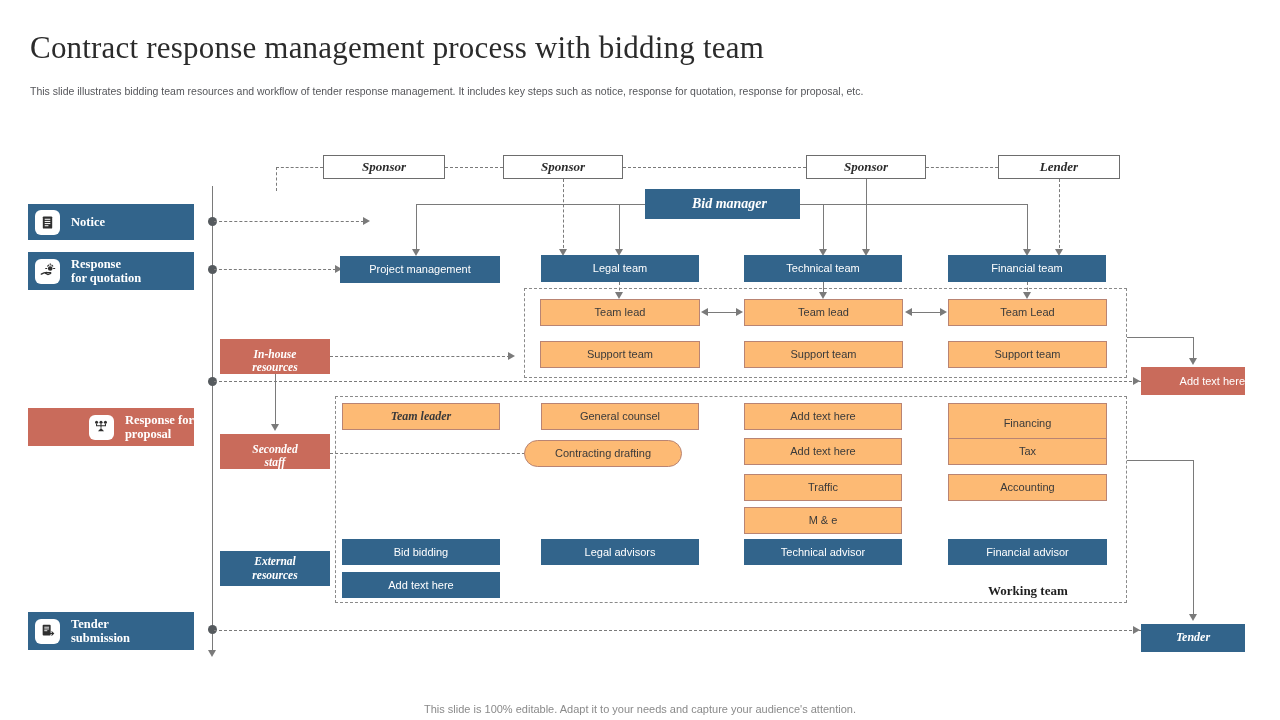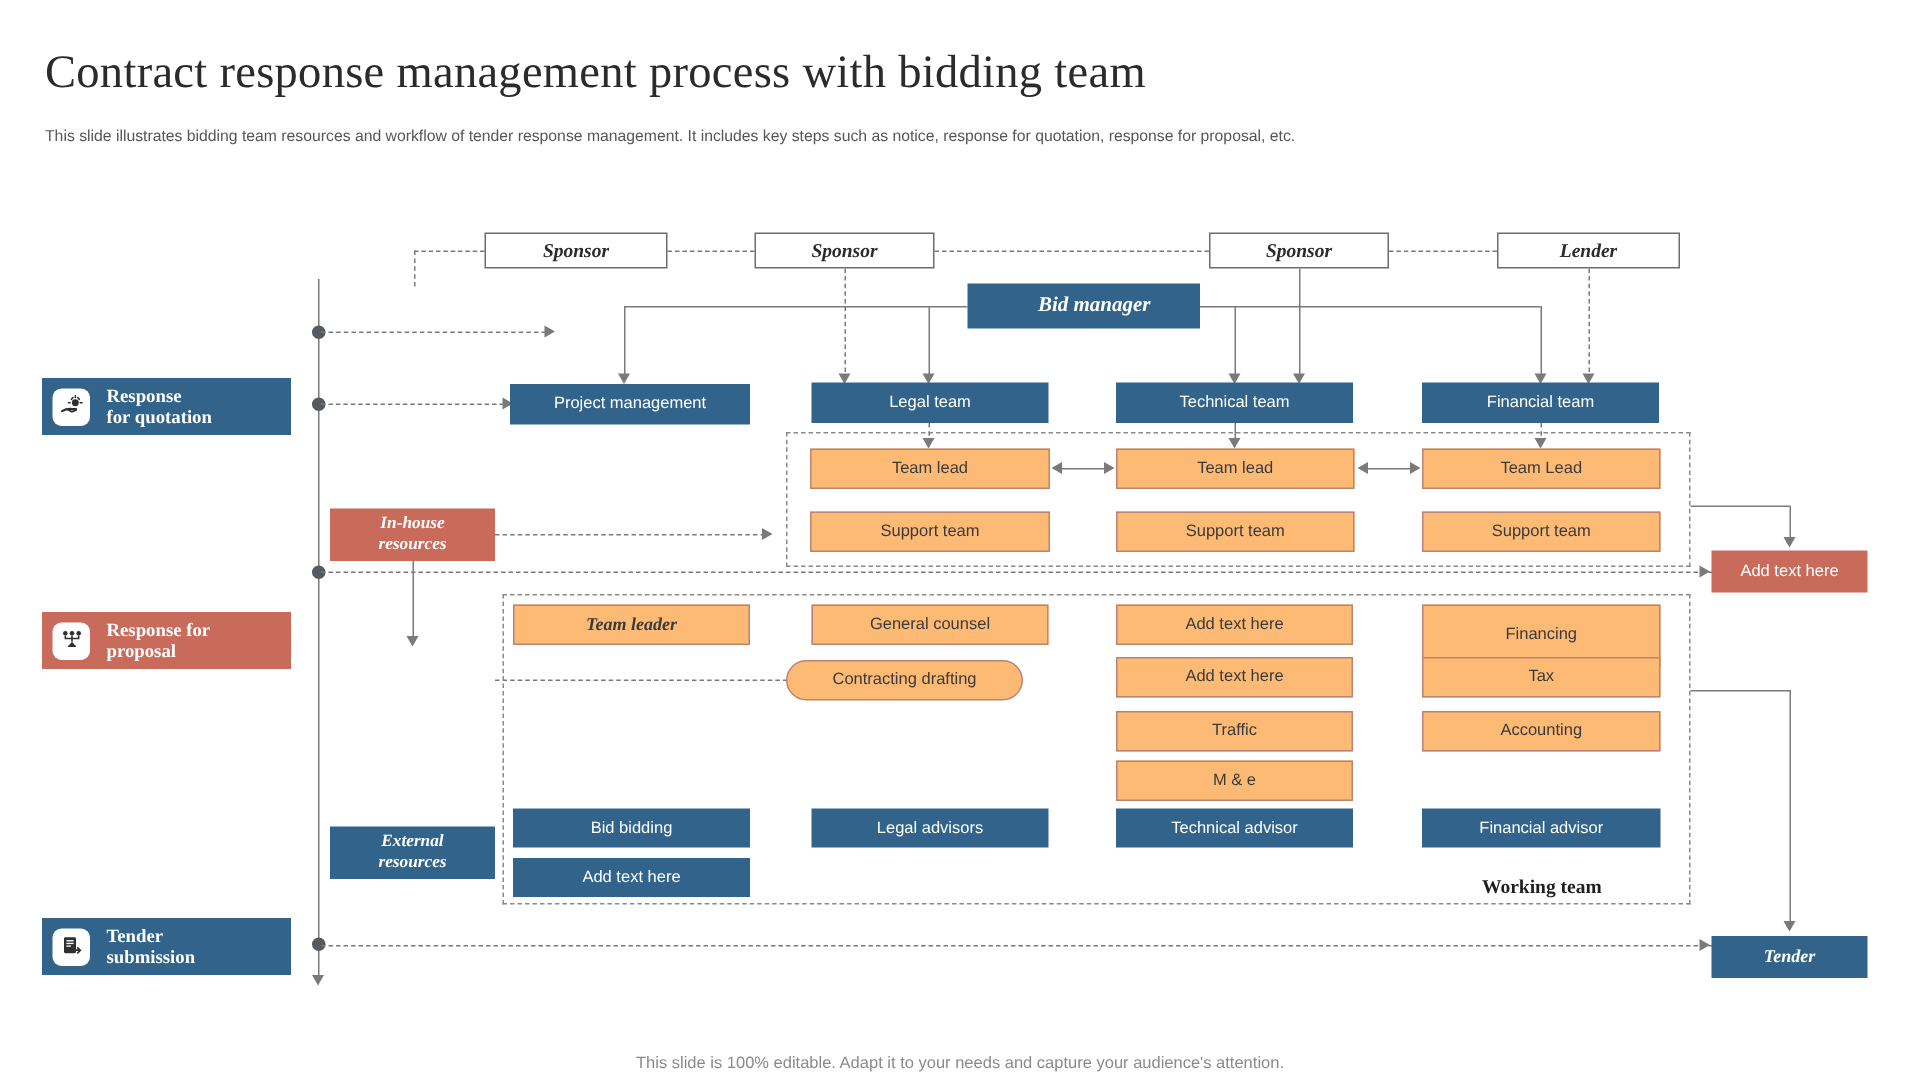--- a/index.html
+++ b/index.html
@@ -28,21 +28,21 @@
     text-align: center; font-size: 11px; color: #8a8a8a;
   }
 
   
   .box {
     position: absolute; display: flex; align-items: center;
     justify-content: center; text-align: center;
     font-size: 11px; line-height: 1.15;
   }
   .box-blue   { background: #32648B; color: #ffffff; }
-  .box-salmon { background: #C96B5B; color: #ffffff; }
+  .box-salmon { background: #C96B5B; color: #ffffff; justify-content: flex-end; }
   .box-outline{ background: #fdba74; color: #3a3a3a; border: 1px solid #B98473; }
   .box-plain  { background: #ffffff; color: #2b2b2b; border: 1px solid #6d6d6d; }
   .bold-serif { font-family: "Liberation Serif", serif; font-weight: bold; font-size: 13px; font-style: italic; }
   .pill { border-radius: 16px; }
 
   
   .chip {
     position: absolute; left: 28px; width: 166px; height: 36px;
     display: flex; align-items: center;
     font-family: "Liberation Serif", serif;
@@ -95,20 +95,32 @@
   <div class="footer-note">This slide is 100% editable. Adapt it to your needs and capture your audience's attention.</div>
 
   <div class="ln vln" style="left:212px; top:186px; height:466px;"></div>
   <div class="arrow-d" style="left:208px; top:650px;"></div>
 
   <div class="node" style="left:208px; top:217px;"></div>
   <div class="node" style="left:208px; top:265px;"></div>
   <div class="node" style="left:208px; top:377px;"></div>
   <div class="node" style="left:208px; top:625px;"></div>
 
+  <div class="chip box-blue" style="top:204px;">
+    <span class="ico">
+      <svg width="15" height="15" viewBox="0 0 16 16" aria-hidden="true">
+        <rect x="3" y="1.5" width="10" height="13" rx="1" fill="#2f2f2f"></rect>
+        <rect x="5" y="4" width="6" height="1.1" fill="#ffffff"></rect>
+        <rect x="5" y="6.3" width="6" height="1.1" fill="#ffffff"></rect>
+        <rect x="5" y="8.6" width="6" height="1.1" fill="#ffffff"></rect>
+        <rect x="5" y="10.9" width="4" height="1.1" fill="#ffffff"></rect>
+      </svg>
+    </span>
+    <span class="lbl">Notice</span>
+  </div>
 
   <div class="chip box-blue" style="top:252px; height:38px;">
     <span class="ico">
       <svg width="16" height="16" viewBox="0 0 18 18" aria-hidden="true">
         <path d="M1.5 12.5 C4 11 6 10.6 8.5 10.8 L12 11" stroke="#2f2f2f" stroke-width="1.6" fill="none" stroke-linecap="round"></path>
         <circle cx="11.5" cy="6.2" r="2.6" fill="#2f2f2f"></circle>
         <path d="M8.6 3.6 l1.1 -1.3 M14.4 3.6 l-1.1 -1.3 M11.5 2.2 v-1.3 M15.2 6.2 h1.4 M6.4 6.2 h1.2" stroke="#2f2f2f" stroke-width="1.2" stroke-linecap="round"></path>
         <path d="M6 11.4 l3 1.6 3 -1.2" stroke="#2f2f2f" stroke-width="1.4" fill="none" stroke-linecap="round"></path>
       </svg>
     </span>
@@ -245,20 +257,24 @@
     <span>Support team</span>
   </div>
   <div class="box box-outline" style="left:948px; top:341px; width:159px; height:27px;">
     <span>Support team</span>
   </div>
 
   <div class="box box-salmon" style="left:220px; top:339px; width:110px; height:35px; flex-direction:column;">
     <span class="bold-serif" style="font-size:11.5px; white-space:pre-line;">In-house
 resources</span>
   </div>
+  <div class="box box-salmon" style="left:220px; top:434px; width:110px; height:35px; flex-direction:column;">
+    <span class="bold-serif" style="font-size:11.5px; white-space:pre-line;">Seconded
+staff</span>
+  </div>
   <div class="box box-blue" style="left:220px; top:551px; width:110px; height:35px; flex-direction:column;">
     <span class="bold-serif" style="font-size:11.5px; white-space:pre-line;">External
 resources</span>
   </div>
 
   <div class="ln vln" style="left:275px; top:374px; height:52px;"></div>
   <div class="arrow-d" style="left:271px; top:424px;"></div>
 
   <div class="dash-h" style="left:330px; top:356px; width:180px;"></div>
   <div class="arrow-r" style="left:508px; top:352px;"></div>

